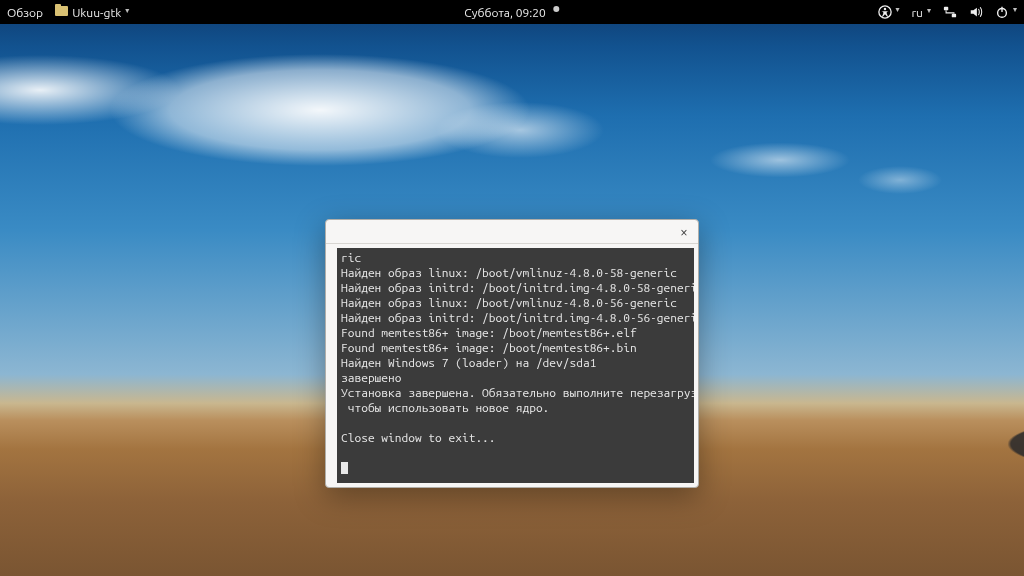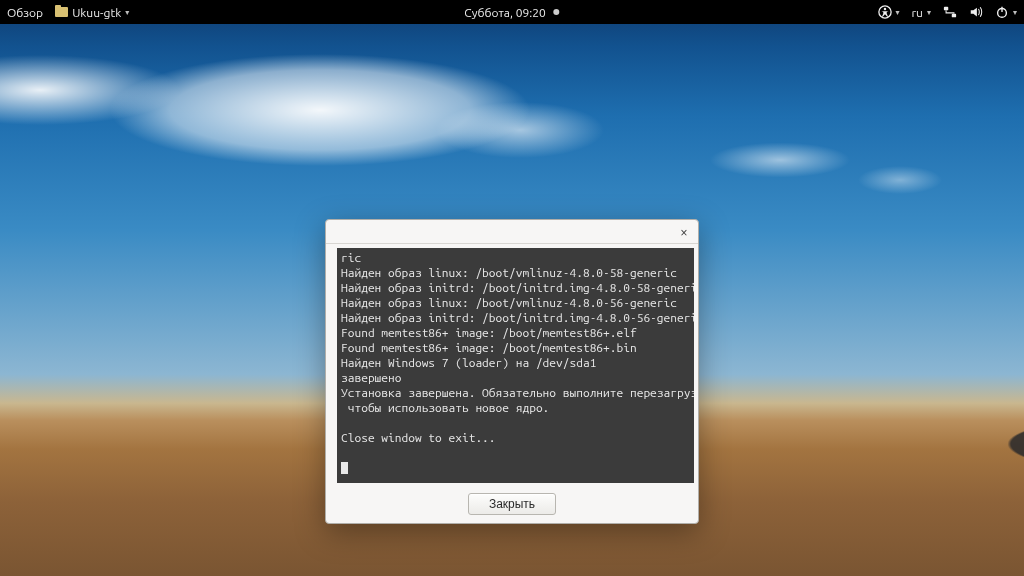--- a/index.html
+++ b/index.html
@@ -32,21 +32,21 @@
 
     
     .top-panel {
       position: absolute; top: 0; left: 0; right: 0; height: 24px;
       background: #000; color: #eee; font-size: 12px;
       display: flex; align-items: center; justify-content: space-between;
       padding: 0 7px;
     }
     .top-panel .left, .top-panel .center, .top-panel .right { display: flex; align-items: center; gap: 12px; }
     .top-panel .center { position: absolute; left: 50%; transform: translateX(-50%); }
-    .top-panel .item { display: inline-flex; align-items: center; gap: 4px; cursor: pointer; }
+    .top-panel .item { display: inline-flex; align-items: flex-start; gap: 4px; cursor: pointer; }
     .tri { font-size: 8px; opacity: .8; }
     .dot { width:6px; height:6px; border-radius:50%; background:#ccc; display:inline-block; margin-left:4px; }
     .folder-icon { width:13px; height:10px; background:#d9c173; border-radius:1px; position:relative; display:inline-block; }
     .folder-icon::before { content:""; position:absolute; top:-2px; left:0; width:6px; height:3px; background:#d9c173; border-radius:1px 1px 0 0; }
 
     .sys-icon svg { width:14px; height:14px; display:block; }
     .sys-icon { display:inline-flex; align-items:center; }
 
     
     .dialog {
@@ -161,18 +161,13 @@
 Found memtest86+ image: /boot/memtest86+.bin
 Найден Windows 7 (loader) на /dev/sda1
 завершено
 Установка завершена. Обязательно выполните перезагрузку,
  чтобы использовать новое ядро.
 
 Close window to exit...
 
 <span class="cursor"></span></div>
   </div>
-  <div class="dialog-footer">
-    <button class="gtk-button">
-      <span>Закрыть</span>
-    </button>
-  </div>
 </div>
 
 </body></html>

